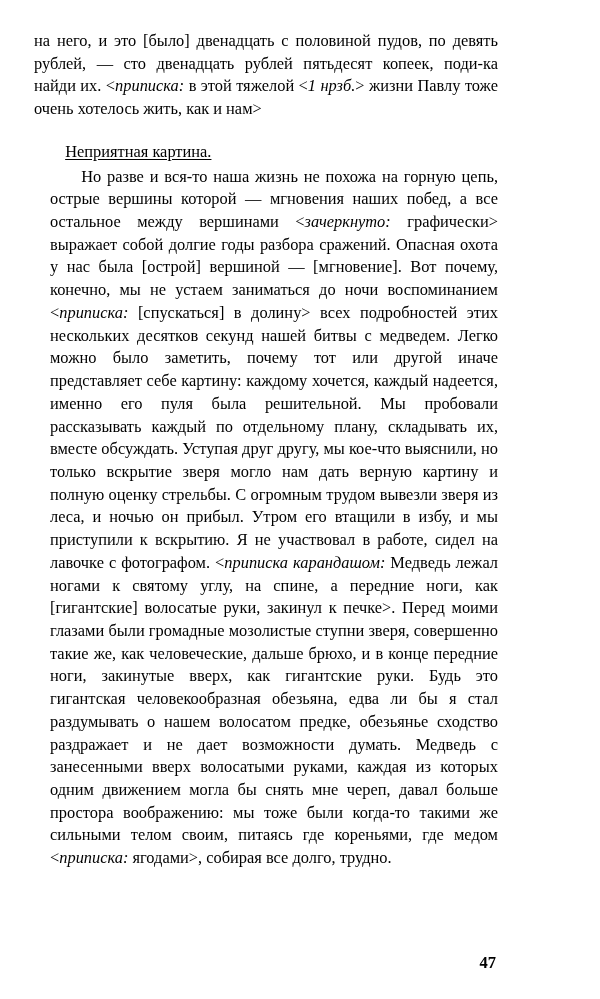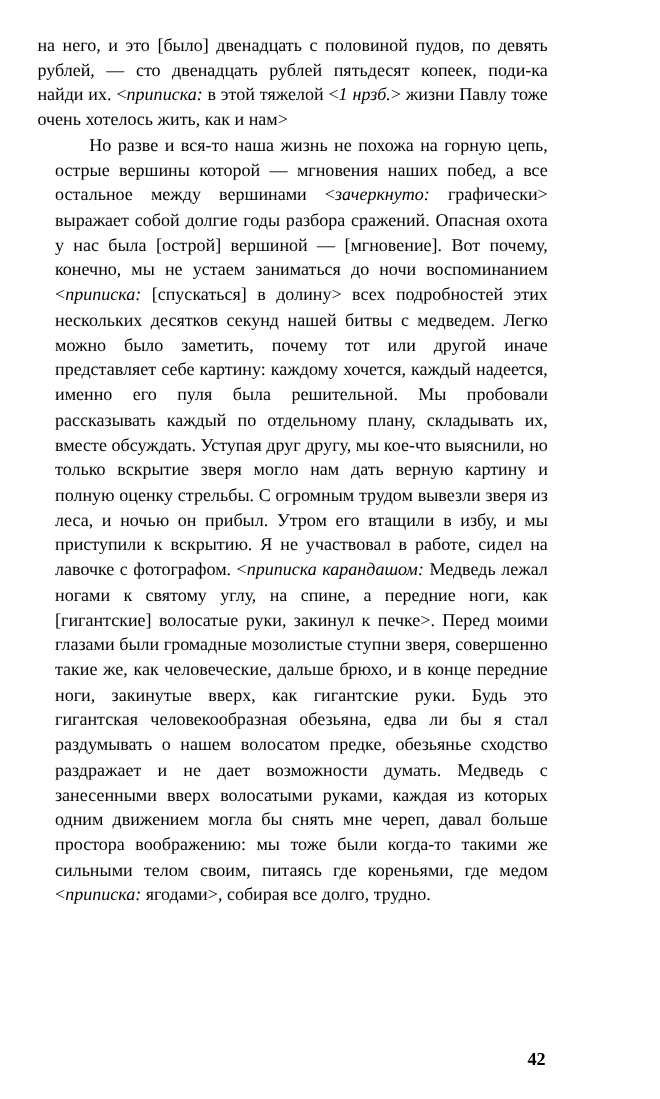--- a/index.html
+++ b/index.html
@@ -66,21 +66,24 @@
 <body>
 
 <div class="page">
 
   <div class="body-text">
 
     <p class="first-block">
       <span>на него, и это [было] двенадцать с половиной пудов, по девять рублей, — сто двенадцать рублей пятьдесят копеек, поди-ка найди их. &lt;</span><em>приписка:</em><span> в этой тяжелой &lt;</span><em>1 нрзб.</em><span>&gt; жизни Павлу тоже очень хотелось жить, как и нам&gt;</span>
     </p>
 
+    <p class="heading-line">
+      <span class="hdr">Неприятная картина.</span>
+    </p>
 
     <p class="indent">
       <span>Но разве и вся-то наша жизнь не похожа на горную цепь, острые вершины которой — мгновения наших побед, а все остальное между вершинами &lt;</span><em>зачеркнуто:</em><span> графически&gt; выражает собой долгие годы разбора сражений. Опасная охота у нас была [острой] вершиной — [мгновение]. Вот почему, конечно, мы не устаем заниматься до ночи воспоминанием &lt;</span><em>приписка:</em><span> [спускаться] в долину&gt; всех подробностей этих нескольких десятков секунд нашей битвы с медведем. Легко можно было заметить, почему тот или другой иначе представляет себе картину: каждому хочется, каждый надеется, именно его пуля была решительной. Мы пробовали рассказывать каждый по отдельному плану, складывать их, вместе обсуждать. Уступая друг другу, мы кое-что выяснили, но только вскрытие зверя могло нам дать верную картину и полную оценку стрельбы. С огромным трудом вывезли зверя из леса, и ночью он прибыл. Утром его втащили в избу, и мы приступили к вскрытию. Я не участвовал в работе, сидел на лавочке с фотографом. &lt;</span><em>приписка карандашом:</em><span> Медведь лежал ногами к святому углу, на спине, а передние ноги, как [гигантские] волосатые руки, закинул к печке&gt;. Перед моими глазами были громадные мозолистые ступни зверя, совершенно такие же, как человеческие, дальше брюхо, и в конце передние ноги, закинутые вверх, как гигантские руки. Будь это гигантская человекообразная обезьяна, едва ли бы я стал раздумывать о нашем волосатом предке, обезьянье сходство раздражает и не дает возможности думать. Медведь с занесенными вверх волосатыми руками, каждая из которых одним движением могла бы снять мне череп, давал больше простора воображению: мы тоже были когда-то такими же сильными телом своим, питаясь где кореньями, где медом &lt;</span><em>приписка:</em><span> ягодами&gt;, собирая все долго, трудно.</span>
     </p>
 
   </div>
 
-  <div class="folio">42</div>
+  <div class="folio">47</div>
 </div>
 
 </body></html>

